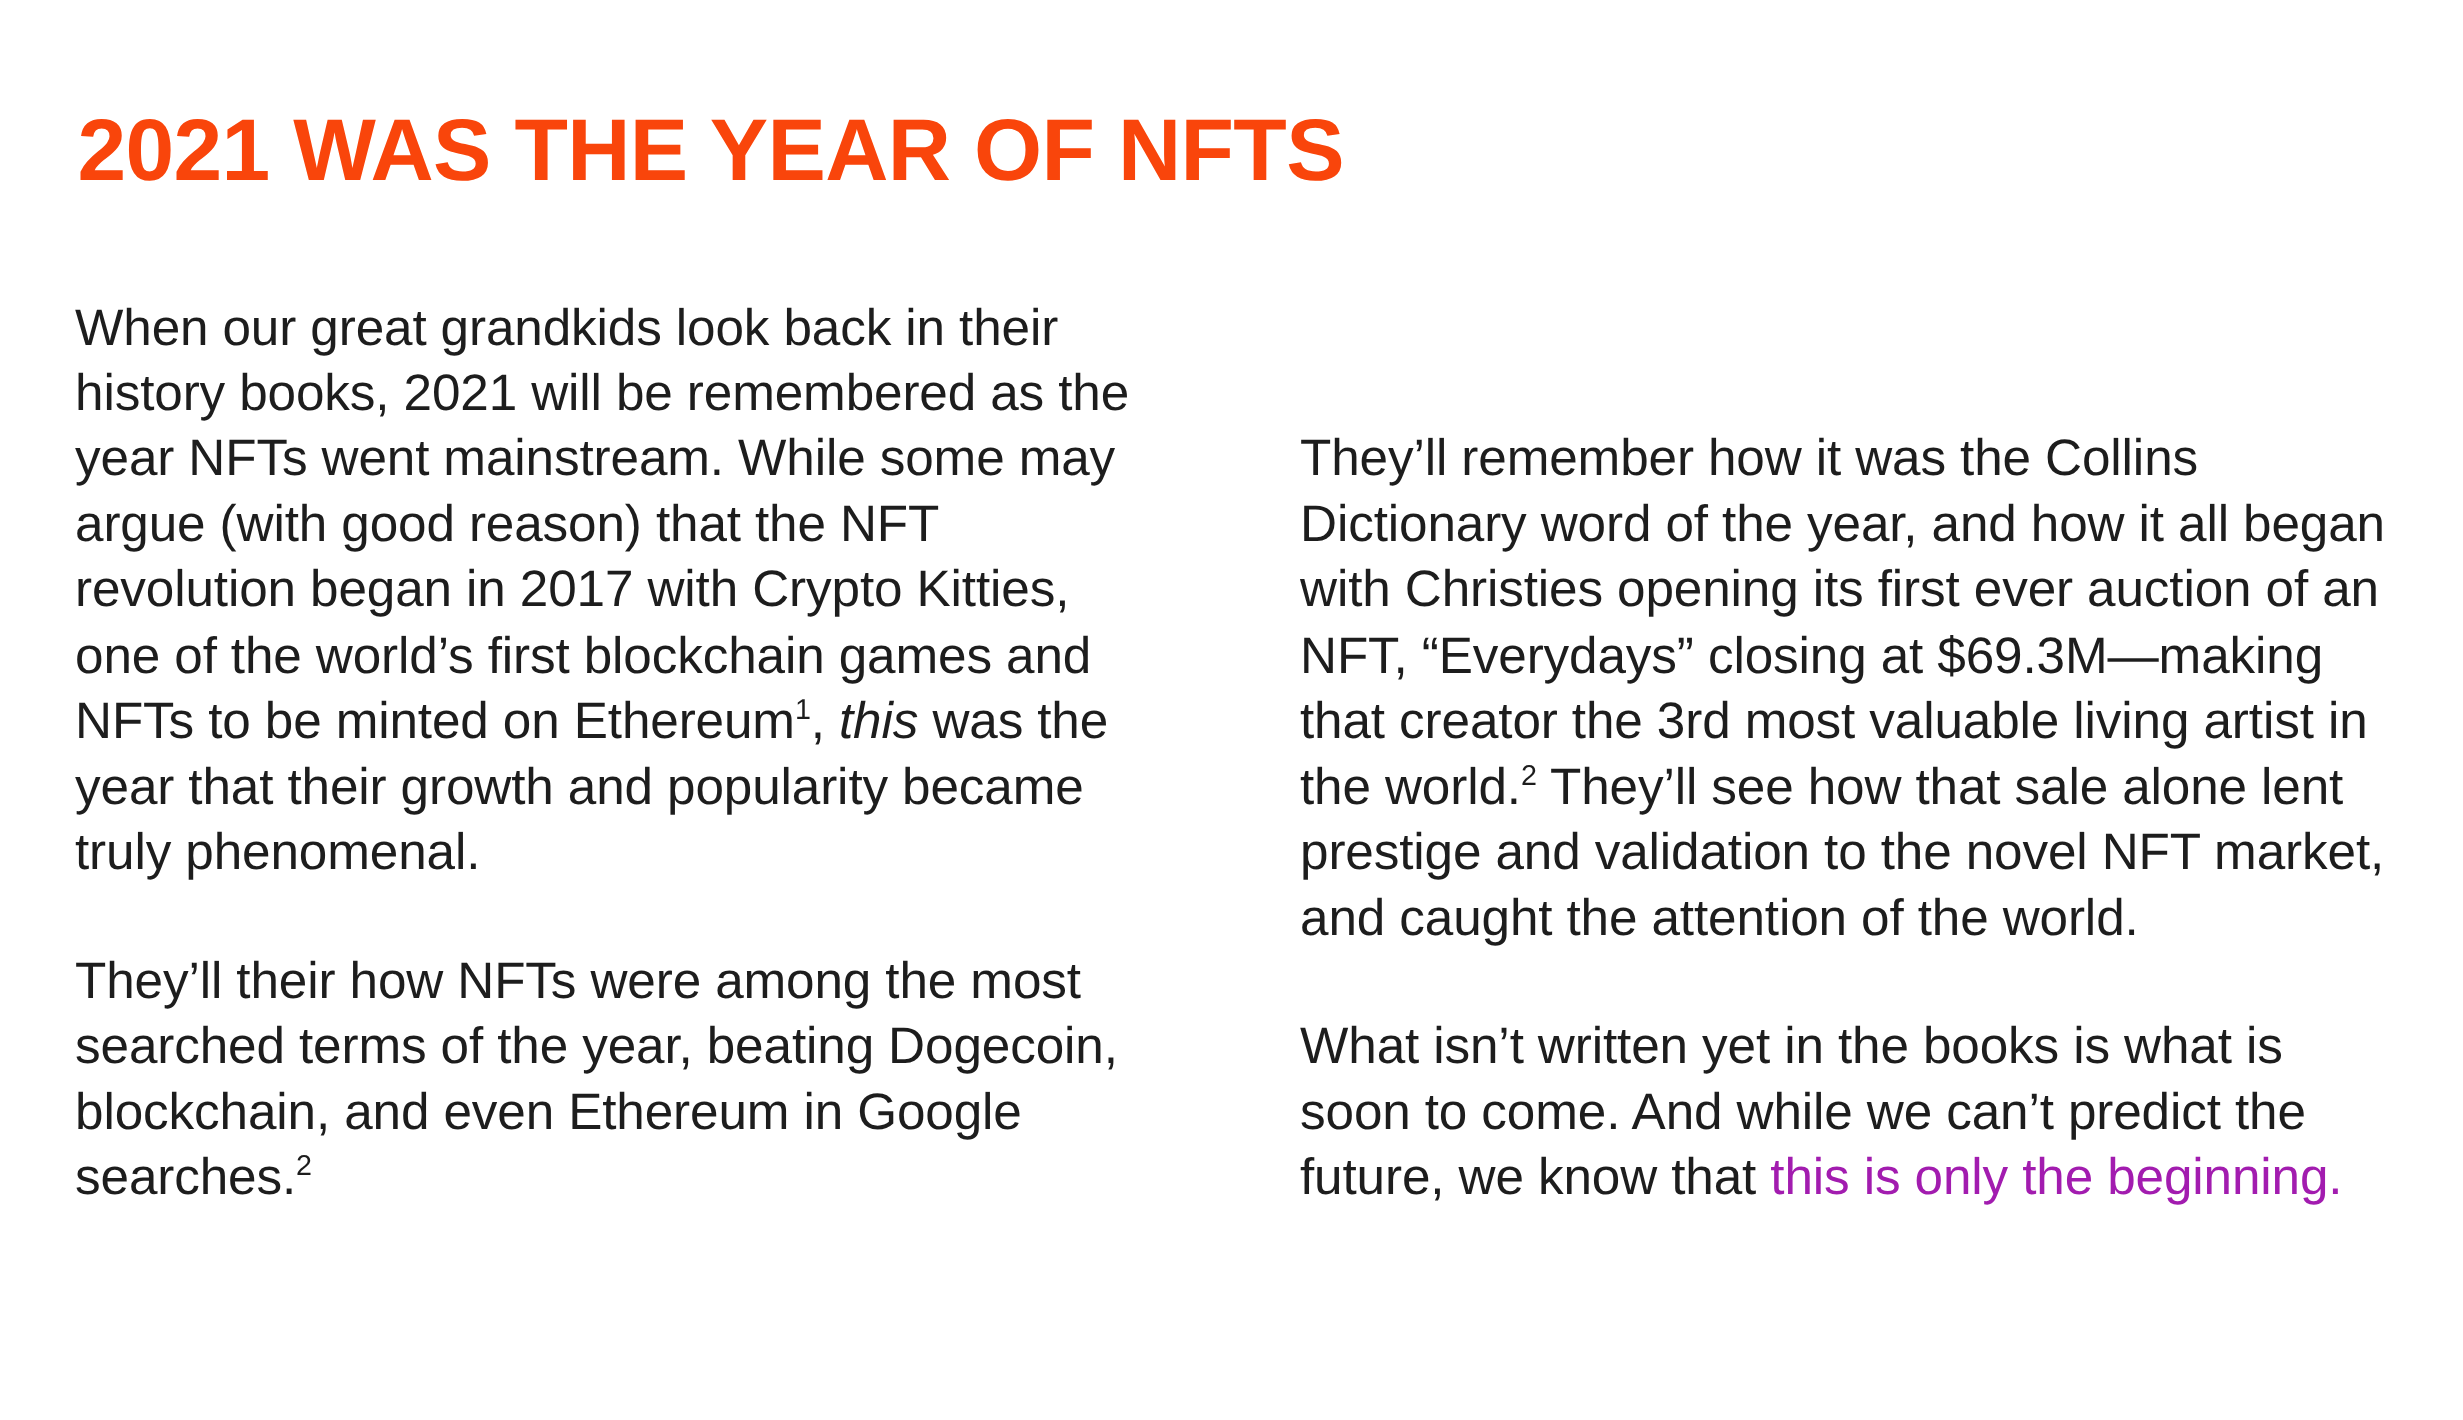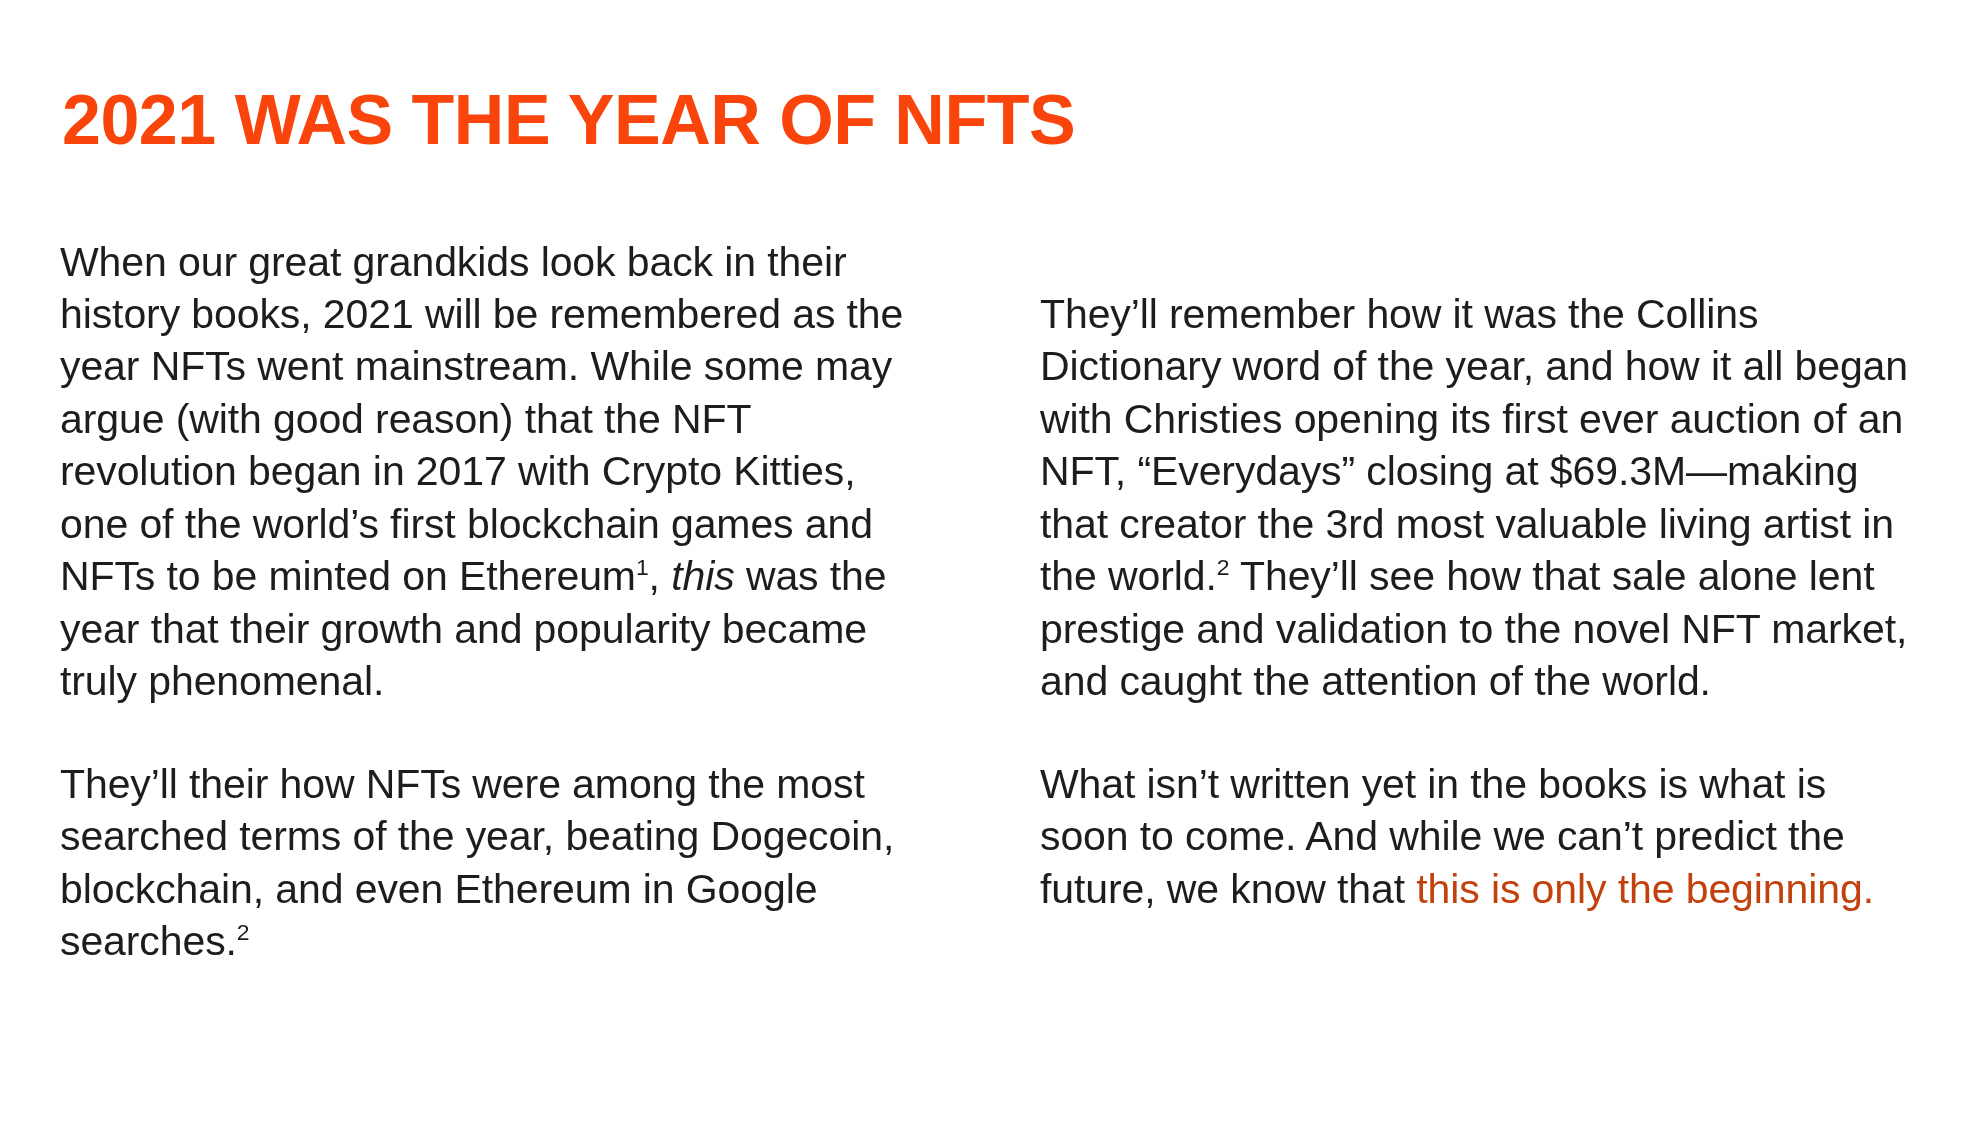--- a/index.html
+++ b/index.html
@@ -26,21 +26,21 @@
     font-size: 70px;
     line-height: 1.05;
     font-weight: 700;
     letter-spacing: -0.5px;
     color: #F9450B;
     margin: 0 0 78px 2px;
   }
   .columns {
     display: flex;
     gap: 110px;
-    align-items: center;
+    align-items: flex-end;
   }
   .column {
     width: 880px;
   }
   .para {
     font-size: 41px;
     line-height: 1.28;
     font-weight: 400;
     color: #1d1d1d;
     margin: 0 0 50px 0;
@@ -51,21 +51,21 @@
   }
   .it {
     font-style: italic;
   }
   sup {
     font-size: 0.56em;
     vertical-align: super;
     line-height: 0;
   }
   .accent {
-    color: #c2410c;
+    color: #a21caf;
   }
 </style>
 </head>
 <body>
 
 <div class="slide">
 
   <h1 class="headline">2021 WAS THE YEAR OF NFTS</h1>
 
   <div class="columns">

